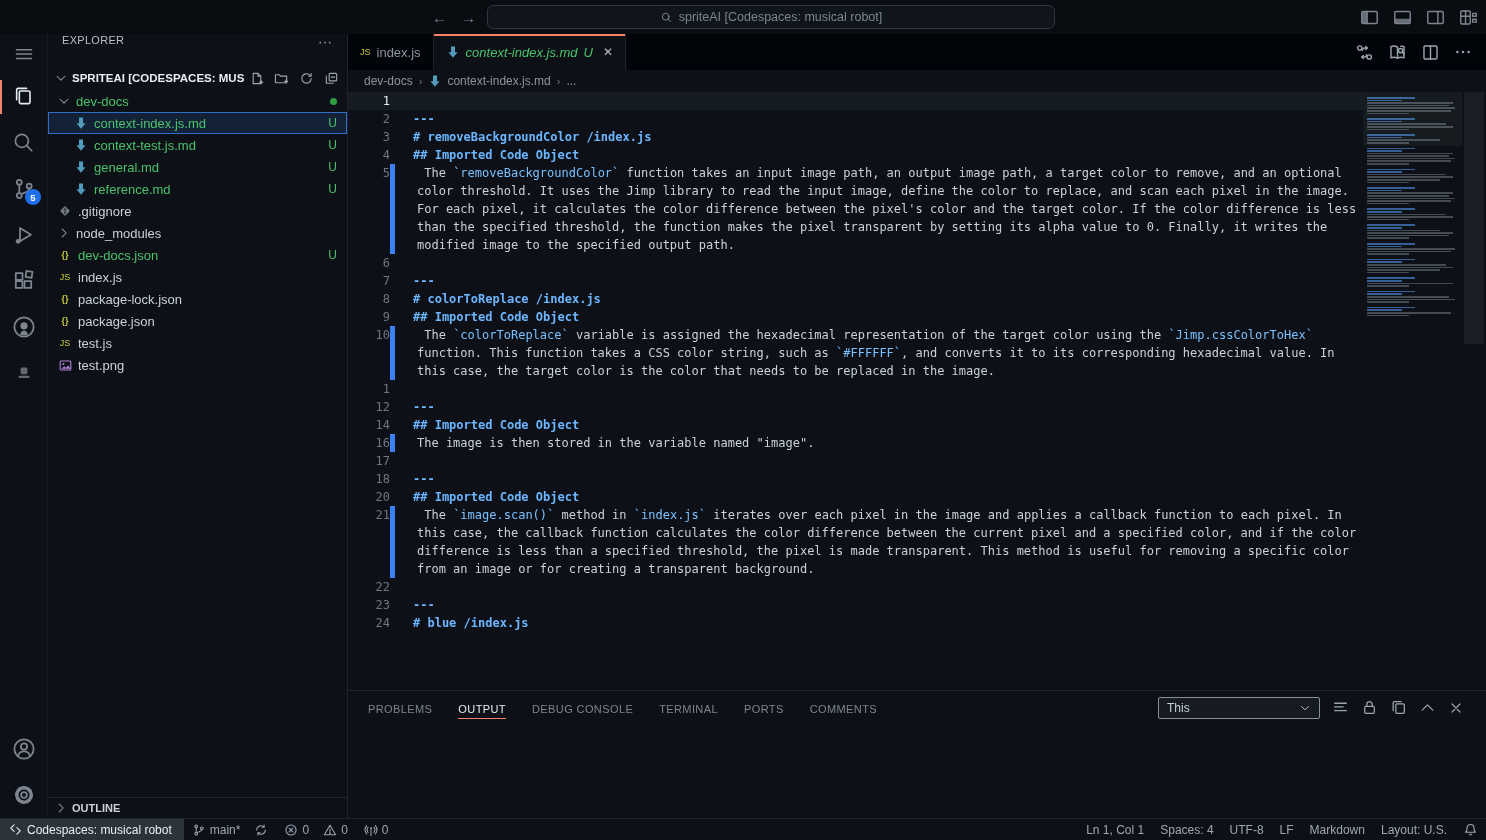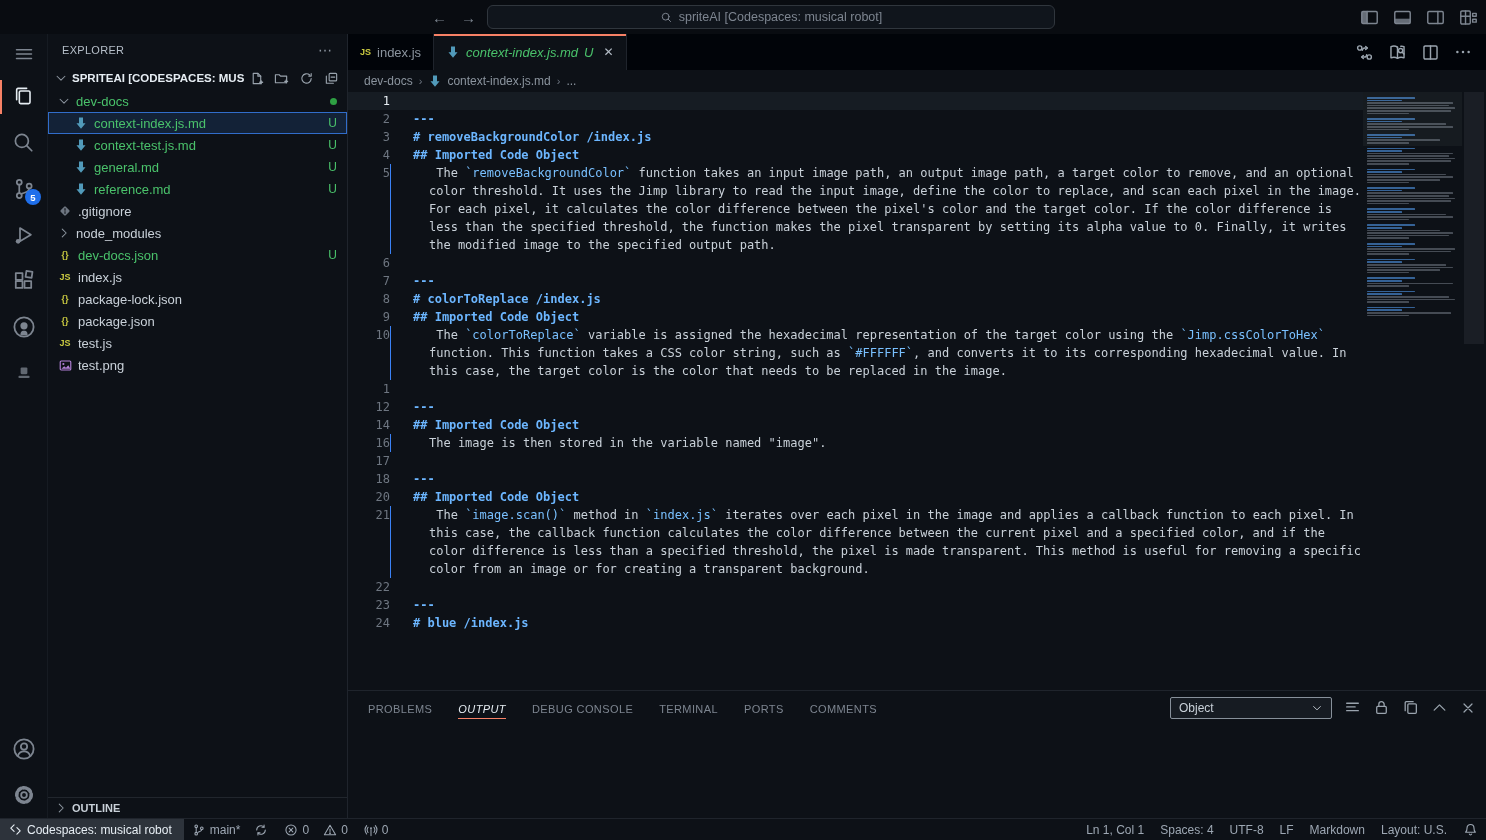--- a/index.html
+++ b/index.html
@@ -25,36 +25,36 @@
   .ab-item.menu { height:40px; }
   .ab-item.active { color:#e6edf3; }
   .ab-item.active::before { content:""; position:absolute; left:0; top:6px; bottom:6px; width:2px; background:#f78166; }
   .ab-badge { position:absolute; right:6px; bottom:7px; min-width:16px; height:16px; border-radius:9px; background:#1f6feb;
     color:#fff; font-size:9.5px; font-weight:700; display:flex; align-items:center; justify-content:center; padding:0 4px; }
   .ab-spacer { flex:1; }
   .ab-small svg { opacity:.75; }
 
   
   .sidebar { width:300px; background:#0d1117; border-right:1px solid #1f242c; display:flex; flex-direction:column; font-size:13px; color:#c9d1d9; }
-  .sb-header { height:32px; display:flex; align-items:center; padding:0 14px; color:#b6bfc9; font-size:11px; letter-spacing:.3px; }
+  .sb-header { height:32px; display:flex; align-items:flex-start; padding:0 14px; color:#b6bfc9; font-size:11px; letter-spacing:.3px; }
   .sb-header .more { margin-left:auto; color:#8b949e; font-size:14px; letter-spacing:1px; }
   .proj-row { height:24px; display:flex; align-items:center; padding:0 8px 0 6px; gap:4px; }
   .proj-row .twist { color:#8b949e; display:flex; }
   .proj-name { font-weight:700; font-size:11.5px; color:#e6edf3; white-space:nowrap; overflow:hidden; }
   .proj-actions { margin-left:auto; display:flex; gap:10px; color:#9aa4ae; }
   .tree { flex:0 0 auto; }
   .tree-row { height:22px; display:flex; align-items:center; padding-right:10px; position:relative; cursor:pointer; }
   .tree-row .chev { width:16px; display:flex; justify-content:center; color:#8b949e; flex:0 0 16px; }
   .tree-row .ficon { width:18px; display:flex; justify-content:center; align-items:center; flex:0 0 18px; font-size:9px; }
   .tree-row .flabel { margin-left:4px; white-space:nowrap; overflow:hidden; }
   .tree-row.selected { background:rgba(56,139,253,0.14); outline:1px solid #316dca; outline-offset:-1px; }
   .tree-row .badge { margin-left:auto; font-size:12px; }
   .green { color:#4ac26b; }
   .dot-badge { width:7px; height:7px; border-radius:50%; background:#2ea043; margin-left:auto; }
-  .ic-js { color:#cbcb41; font-weight:700; font-size:9px; font-family:"Liberation Sans", sans-serif; }
+  .ic-js { color:#cbcb41; font-weight:400; font-size:9px; font-family:"Liberation Sans", sans-serif; }
   .ic-json { color:#cbcb41; font-weight:700; font-size:11px; }
   .sb-spacer { flex:1; }
   .sb-section { height:21px; border-top:1px solid #21262d; display:flex; align-items:center; gap:4px; padding:0 6px; font-size:11px; font-weight:700; color:#c9d1d9; }
   .sb-section .chev { color:#8b949e; display:flex; }
 
   
   .editor-col { flex:1; display:flex; flex-direction:column; min-width:0; }
   .tabbar { height:36px; background:#010409; display:flex; align-items:stretch; position:relative; }
   .tab { display:flex; align-items:center; gap:6px; padding:0 12px; font-size:13px; color:#8b949e; background:#010409; border-right:1px solid #1f242c; position:relative; cursor:pointer; }
   .tab.active { background:#0d1117; color:#4ac26b; }
@@ -70,36 +70,36 @@
 
   
   .editor { flex:1; position:relative; background:#0d1117; overflow:hidden;
     font-family:"DejaVu Sans Mono", monospace; font-size:12px; line-height:18px; }
   .code { position:absolute; left:0; top:0; right:123px; }
   .code-row { display:flex; align-items:stretch; }
   .code-row.current { background:#161c23; }
   .ln { width:42px; flex:0 0 42px; text-align:right; color:#6e7681; user-select:none; }
   .code-row.current .ln { color:#e6edf3; }
   .lc { flex:1; padding-left:23px; white-space:pre-wrap; word-break:break-word; color:#c9d1d9; }
-  .code-row.p .lc { border-left:1px solid #3b82f6; padding-left:38px; }
+  .code-row.p .lc { border-left:5px solid #3b82f6; padding-left:22px; }
   .seg-c { color:#79c0ff; }
   .t-h1, .t-h2 { color:#6cb6ff; font-weight:700; }
   .t-hr { color:#6cb6ff; font-weight:700; }
 
   .minimap { position:absolute; top:0; right:24px; width:99px; bottom:0; padding:5px 2px 0 4px; }
   .mm-viewport { position:absolute; left:0; right:0; top:0; height:54px; background:rgba(200,210,220,0.05); }
   .mm-line { border-radius:0.5px; }
   .scrollbar { position:absolute; top:0; right:0; width:24px; bottom:0; }
   .sb-slider { position:absolute; left:2px; right:2px; top:0; height:252px; background:rgba(121,131,141,0.12); }
 
   
   .panel { height:128px; border-top:1px solid #1f242c; background:#0d1117; display:flex; flex-direction:column; }
-  .panel-head { height:33px; display:flex; align-items:center; padding:0 10px 0 20px; }
+  .panel-head { height:33px; display:flex; align-items:center; padding:0 22px 0 20px; }
   .ptab { font-size:11px; letter-spacing:.4px; color:#7d8590; margin-right:26px; padding:9px 0 7px; position:relative; cursor:pointer; }
-  .ptab.active { color:#e6edf3;font-style:italic; }
+  .ptab.active { color:#e6edf3; }
   .ptab.active::after { content:""; position:absolute; left:0; right:0; bottom:3px; height:1px; background:#f78166; }
   .panel-right { margin-left:auto; display:flex; align-items:center; gap:12px; color:#9aa4ae; }
   .tasks-select { width:162px; height:22px; background:#161b22; border:1px solid #87909a; border-radius:2px;
     color:#c9d1d9; font-size:12px; display:flex; align-items:center; padding:0 8px; justify-content:space-between; }
   .panel-body { flex:1; background:#0d1117; }
 
   
   .statusbar { height:22px; flex:0 0 22px; background:#0d1117; border-top:1px solid #1f242c; display:flex; align-items:center;
     font-size:12px; color:#9da7b3; }
   .st-item { display:flex; align-items:center; gap:4px; padding:0 8px; height:100%; cursor:pointer; }
@@ -650,21 +650,21 @@
       <div class="panel">
         <div class="panel-head" id="panel-head">
             <div class="ptab">PROBLEMS</div>
             <div class="ptab active">OUTPUT</div>
             <div class="ptab">DEBUG CONSOLE</div>
             <div class="ptab">TERMINAL</div>
             <div class="ptab">PORTS</div>
             <div class="ptab">COMMENTS</div>
             <div class="panel-right">
               <div class="tasks-select">
-                <span>Object</span>
+                <span>This</span>
                 <span>
                   <svg width="12" height="12" viewBox="0 0 16 16" fill="none" stroke="currentColor" stroke-width="1.2" stroke-linecap="round" stroke-linejoin="round">
                     <path d="M3.5 6 8 10.5 12.5 6"></path>
                   </svg>
                 </span>
               </div>
               <span style="display: inline-flex;">
                 <svg width="17" height="17" viewBox="0 0 16 16" fill="none" stroke="currentColor" stroke-width="1.2" stroke-linecap="round" stroke-linejoin="round">
                   <path d="M2.5 4h11M2.5 7.5h8M2.5 11h11"></path>
                 </svg>

